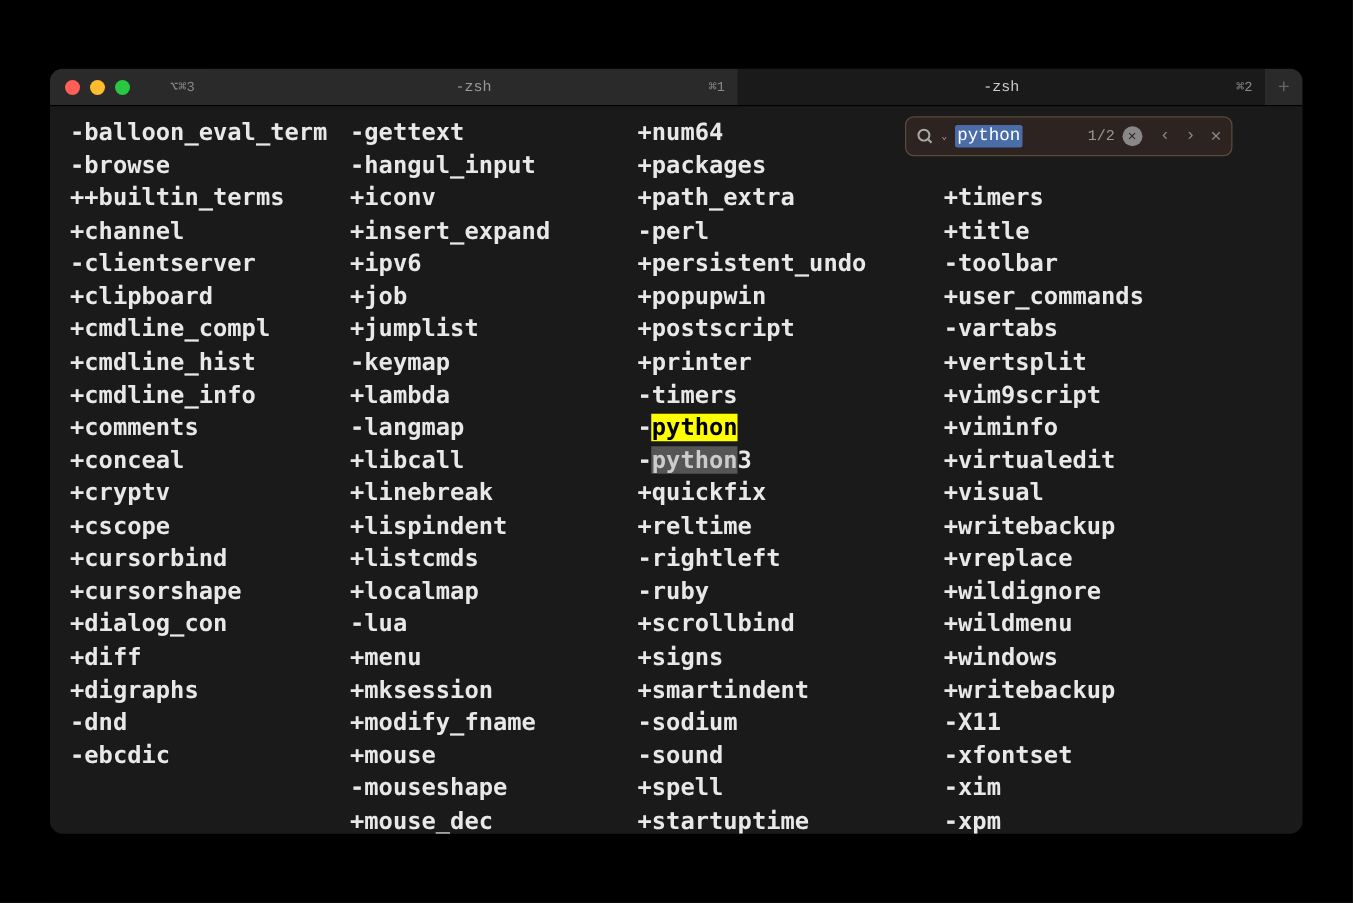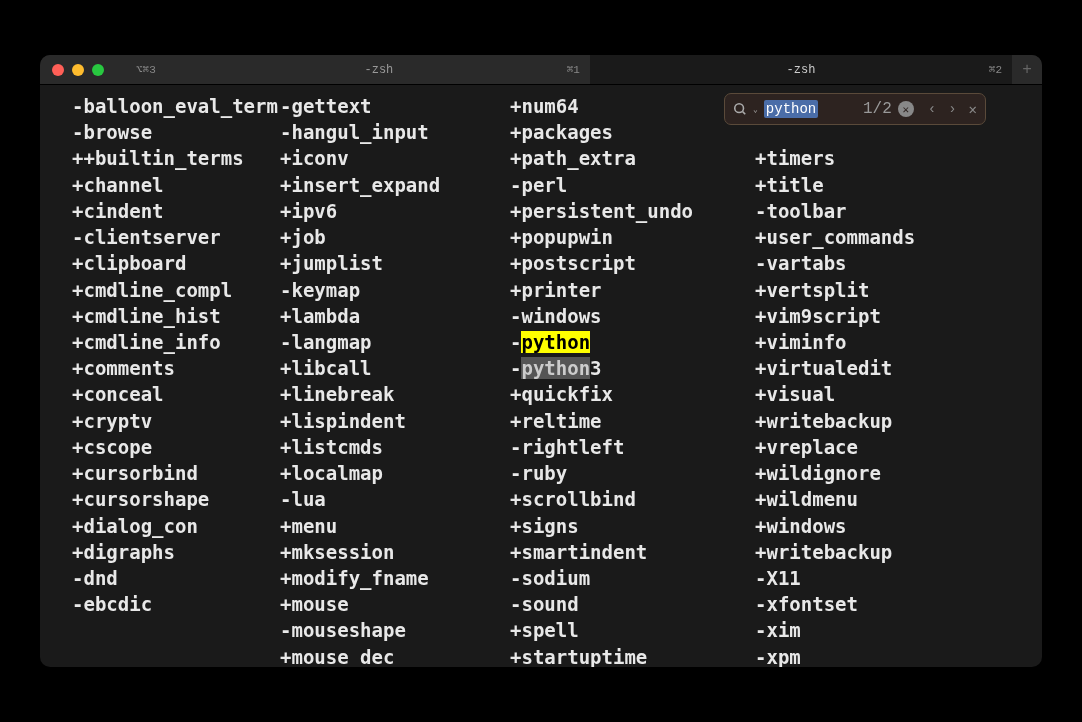--- a/index.html
+++ b/index.html
@@ -120,21 +120,21 @@
       font-family: 'SF Mono', 'Menlo', 'Monaco', monospace;
       position: relative;
       overflow: hidden;
     }
     
     .column {
       position: absolute;
       top: 8px;
     }
     
-    .col1 { left: 16px; width: 240px; margin-left: 16px; }
+    .col1 { left: 16px; width: 240px; }
     .col2 { left: 240px; width: 240px; }
     .col3 { left: 470px; width: 240px; }
     .col4 { left: 694px; width: 240px; margin-left: 21px; }
     
     .line {
       white-space: pre;
     }
     
     .highlight-active {
       background: #ffff00;
@@ -181,21 +181,21 @@
     .search-selected {
       background: #4a6da8;
       color: #fff;
       padding: 1px 2px;
       border-radius: 2px;
       font-size: 14px;
     }
     
     .search-count {
       color: #999;
-      font-size: 16px;
+      font-size: 12px;
     }
     
     .search-clear {
       width: 16px;
       height: 16px;
       background: #888;
       border-radius: 50%;
       display: flex;
       align-items: center;
       justify-content: center;
@@ -239,33 +239,33 @@
       <div class="new-tab">+</div>
     </div>
   </div>
 
   <div class="terminal-content">
     <div class="column col1" id="col1">
         <div class="line">-balloon_eval_term</div>
         <div class="line">-browse</div>
         <div class="line">++builtin_terms</div>
         <div class="line">+channel</div>
-        <div class="line">+cindent</div>
         <div class="line">-clientserver</div>
         <div class="line">+clipboard</div>
         <div class="line">+cmdline_compl</div>
         <div class="line">+cmdline_hist</div>
         <div class="line">+cmdline_info</div>
         <div class="line">+comments</div>
         <div class="line">+conceal</div>
         <div class="line">+cryptv</div>
         <div class="line">+cscope</div>
         <div class="line">+cursorbind</div>
         <div class="line">+cursorshape</div>
         <div class="line">+dialog_con</div>
+        <div class="line">+diff</div>
         <div class="line">+digraphs</div>
         <div class="line">-dnd</div>
         <div class="line">-ebcdic</div>
       </div>
     <div class="column col2" id="col2">
         <div class="line">-gettext</div>
         <div class="line">-hangul_input</div>
         <div class="line">+iconv</div>
         <div class="line">+insert_expand</div>
         <div class="line">+ipv6</div>
@@ -289,21 +289,21 @@
       </div>
     <div class="column col3" id="col3">
         <div class="line"><span>+</span><span>num64</span></div>
         <div class="line"><span>+</span><span>packages</span></div>
         <div class="line"><span>+</span><span>path_extra</span></div>
         <div class="line"><span>-</span><span>perl</span></div>
         <div class="line"><span>+</span><span>persistent_undo</span></div>
         <div class="line"><span>+</span><span>popupwin</span></div>
         <div class="line"><span>+</span><span>postscript</span></div>
         <div class="line"><span>+</span><span>printer</span></div>
-        <div class="line"><span>-</span><span>windows</span></div>
+        <div class="line"><span>-</span><span>timers</span></div>
         <div class="line"><span>-</span><span class="highlight-active">python</span></div>
         <div class="line"><span>-</span><span class="highlight-inactive">python</span><span>3</span></div>
         <div class="line"><span>+</span><span>quickfix</span></div>
         <div class="line"><span>+</span><span>reltime</span></div>
         <div class="line"><span>-</span><span>rightleft</span></div>
         <div class="line"><span>-</span><span>ruby</span></div>
         <div class="line"><span>+</span><span>scrollbind</span></div>
         <div class="line"><span>+</span><span>signs</span></div>
         <div class="line"><span>+</span><span>smartindent</span></div>
         <div class="line"><span>-</span><span>sodium</span></div>

